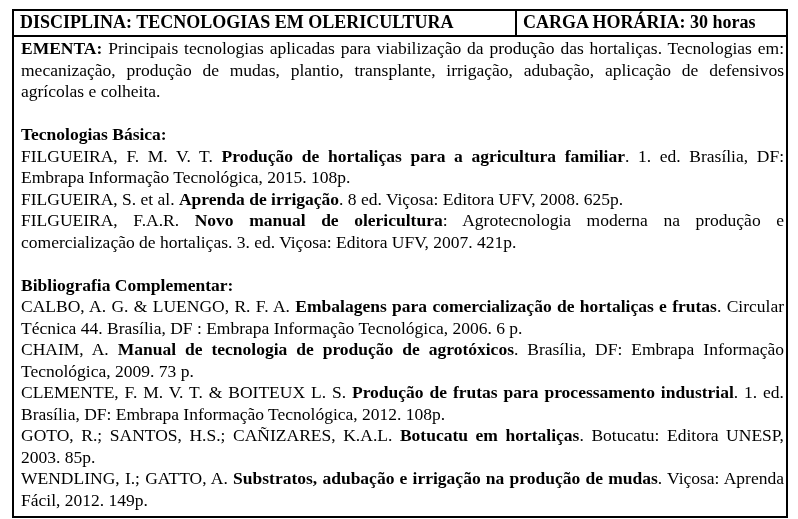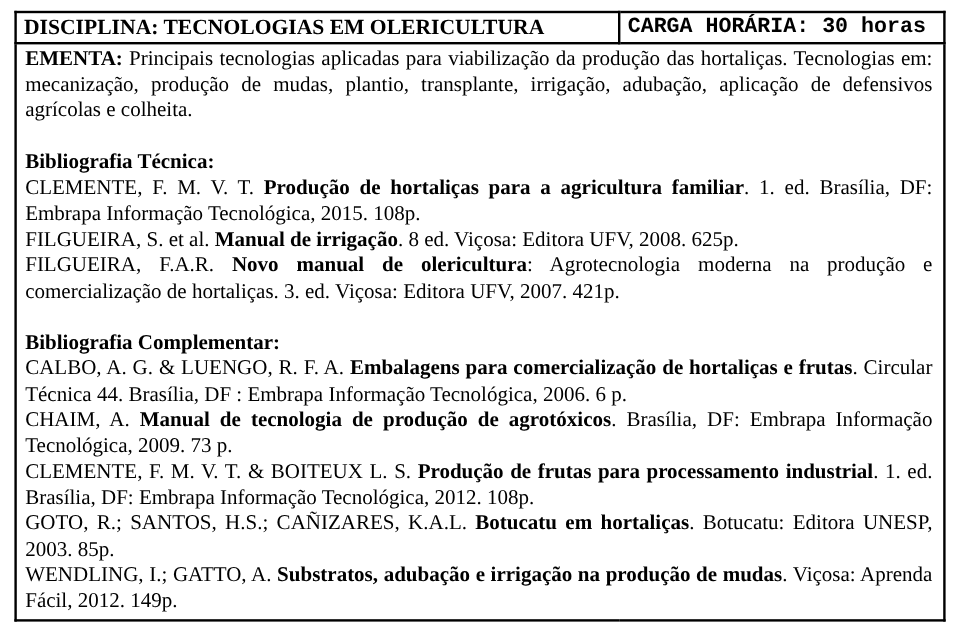--- a/index.html
+++ b/index.html
@@ -23,24 +23,24 @@
   .header-cell {
     font-weight: bold;
     font-size: 18px;
     height: 26px;
     padding: 1px 6px 2px 6px;
     white-space: nowrap;
     overflow: hidden;
     vertical-align: middle;
   }
   .cell-discipline { width: 65%; }
-  .cell-workload   { width: 35%; font-family: Liberation Mono, monospace; }
+  .cell-workload   { width: 35%; }
   .body-cell {
     vertical-align: top;
-    padding: 1px 9px 5px 7px;
+    padding: 1px 2px 5px 7px;
     font-size: 17.5px;
     height: 471px;
     overflow: hidden;
   }
   .para {
     margin: 0;
     text-align: justify;
     line-height: 21.5px;
   }
   .blank-line { height: 21.5px; }
@@ -58,24 +58,24 @@
       <td class="header-cell cell-workload">
         <span>CARGA HORÁRIA: 30 horas</span>
       </td>
     </tr>
     <tr>
       <td class="body-cell" colspan="2">
         <p class="para"><strong>EMENTA:</strong> <span>Principais tecnologias aplicadas para viabilização da produção das hortaliças. Tecnologias em: mecanização, produção de mudas, plantio, transplante, irrigação, adubação, aplicação de defensivos agrícolas e colheita.</span></p>
 
         <div class="blank-line"></div>
 
-        <p class="para"><strong>Bibliografia Técnica:</strong></p>
+        <p class="para"><strong>Tecnologias Básica:</strong></p>
         <div>
-            <p class="para"><span>CLEMENTE, F. M. V. T. </span><strong>Produção de hortaliças para a agricultura familiar</strong><span>. 1. ed. Brasília, DF: Embrapa Informação Tecnológica, 2015. 108p.</span></p>
-            <p class="para"><span>FILGUEIRA, S. et al. </span><strong>Manual de irrigação</strong><span>. 8 ed. Viçosa: Editora UFV, 2008. 625p.</span></p>
+            <p class="para"><span>FILGUEIRA, F. M. V. T. </span><strong>Produção de hortaliças para a agricultura familiar</strong><span>. 1. ed. Brasília, DF: Embrapa Informação Tecnológica, 2015. 108p.</span></p>
+            <p class="para"><span>FILGUEIRA, S. et al. </span><strong>Aprenda de irrigação</strong><span>. 8 ed. Viçosa: Editora UFV, 2008. 625p.</span></p>
             <p class="para"><span>FILGUEIRA, F.A.R. </span><strong>Novo manual de olericultura</strong><span>: Agrotecnologia moderna na produção e comercialização de hortaliças. 3. ed. Viçosa: Editora UFV, 2007. 421p.</span></p>
           </div>
 
         <div class="blank-line"></div>
 
         <p class="para"><strong>Bibliografia Complementar:</strong></p>
         <div>
             <p class="para"><span>CALBO, A. G. &amp; LUENGO, R. F. A. </span><strong>Embalagens para comercialização de hortaliças e frutas</strong><span>. Circular Técnica 44. Brasília, DF : Embrapa Informação Tecnológica, 2006. 6 p.</span></p>
             <p class="para"><span>CHAIM, A. </span><strong>Manual de tecnologia de produção de agrotóxicos</strong><span>. Brasília, DF: Embrapa Informação Tecnológica, 2009. 73 p.</span></p>
             <p class="para"><span>CLEMENTE, F. M. V. T. &amp; BOITEUX L. S. </span><strong>Produção de frutas para processamento industrial</strong><span>. 1. ed. Brasília, DF: Embrapa Informação Tecnológica, 2012. 108p.</span></p>

